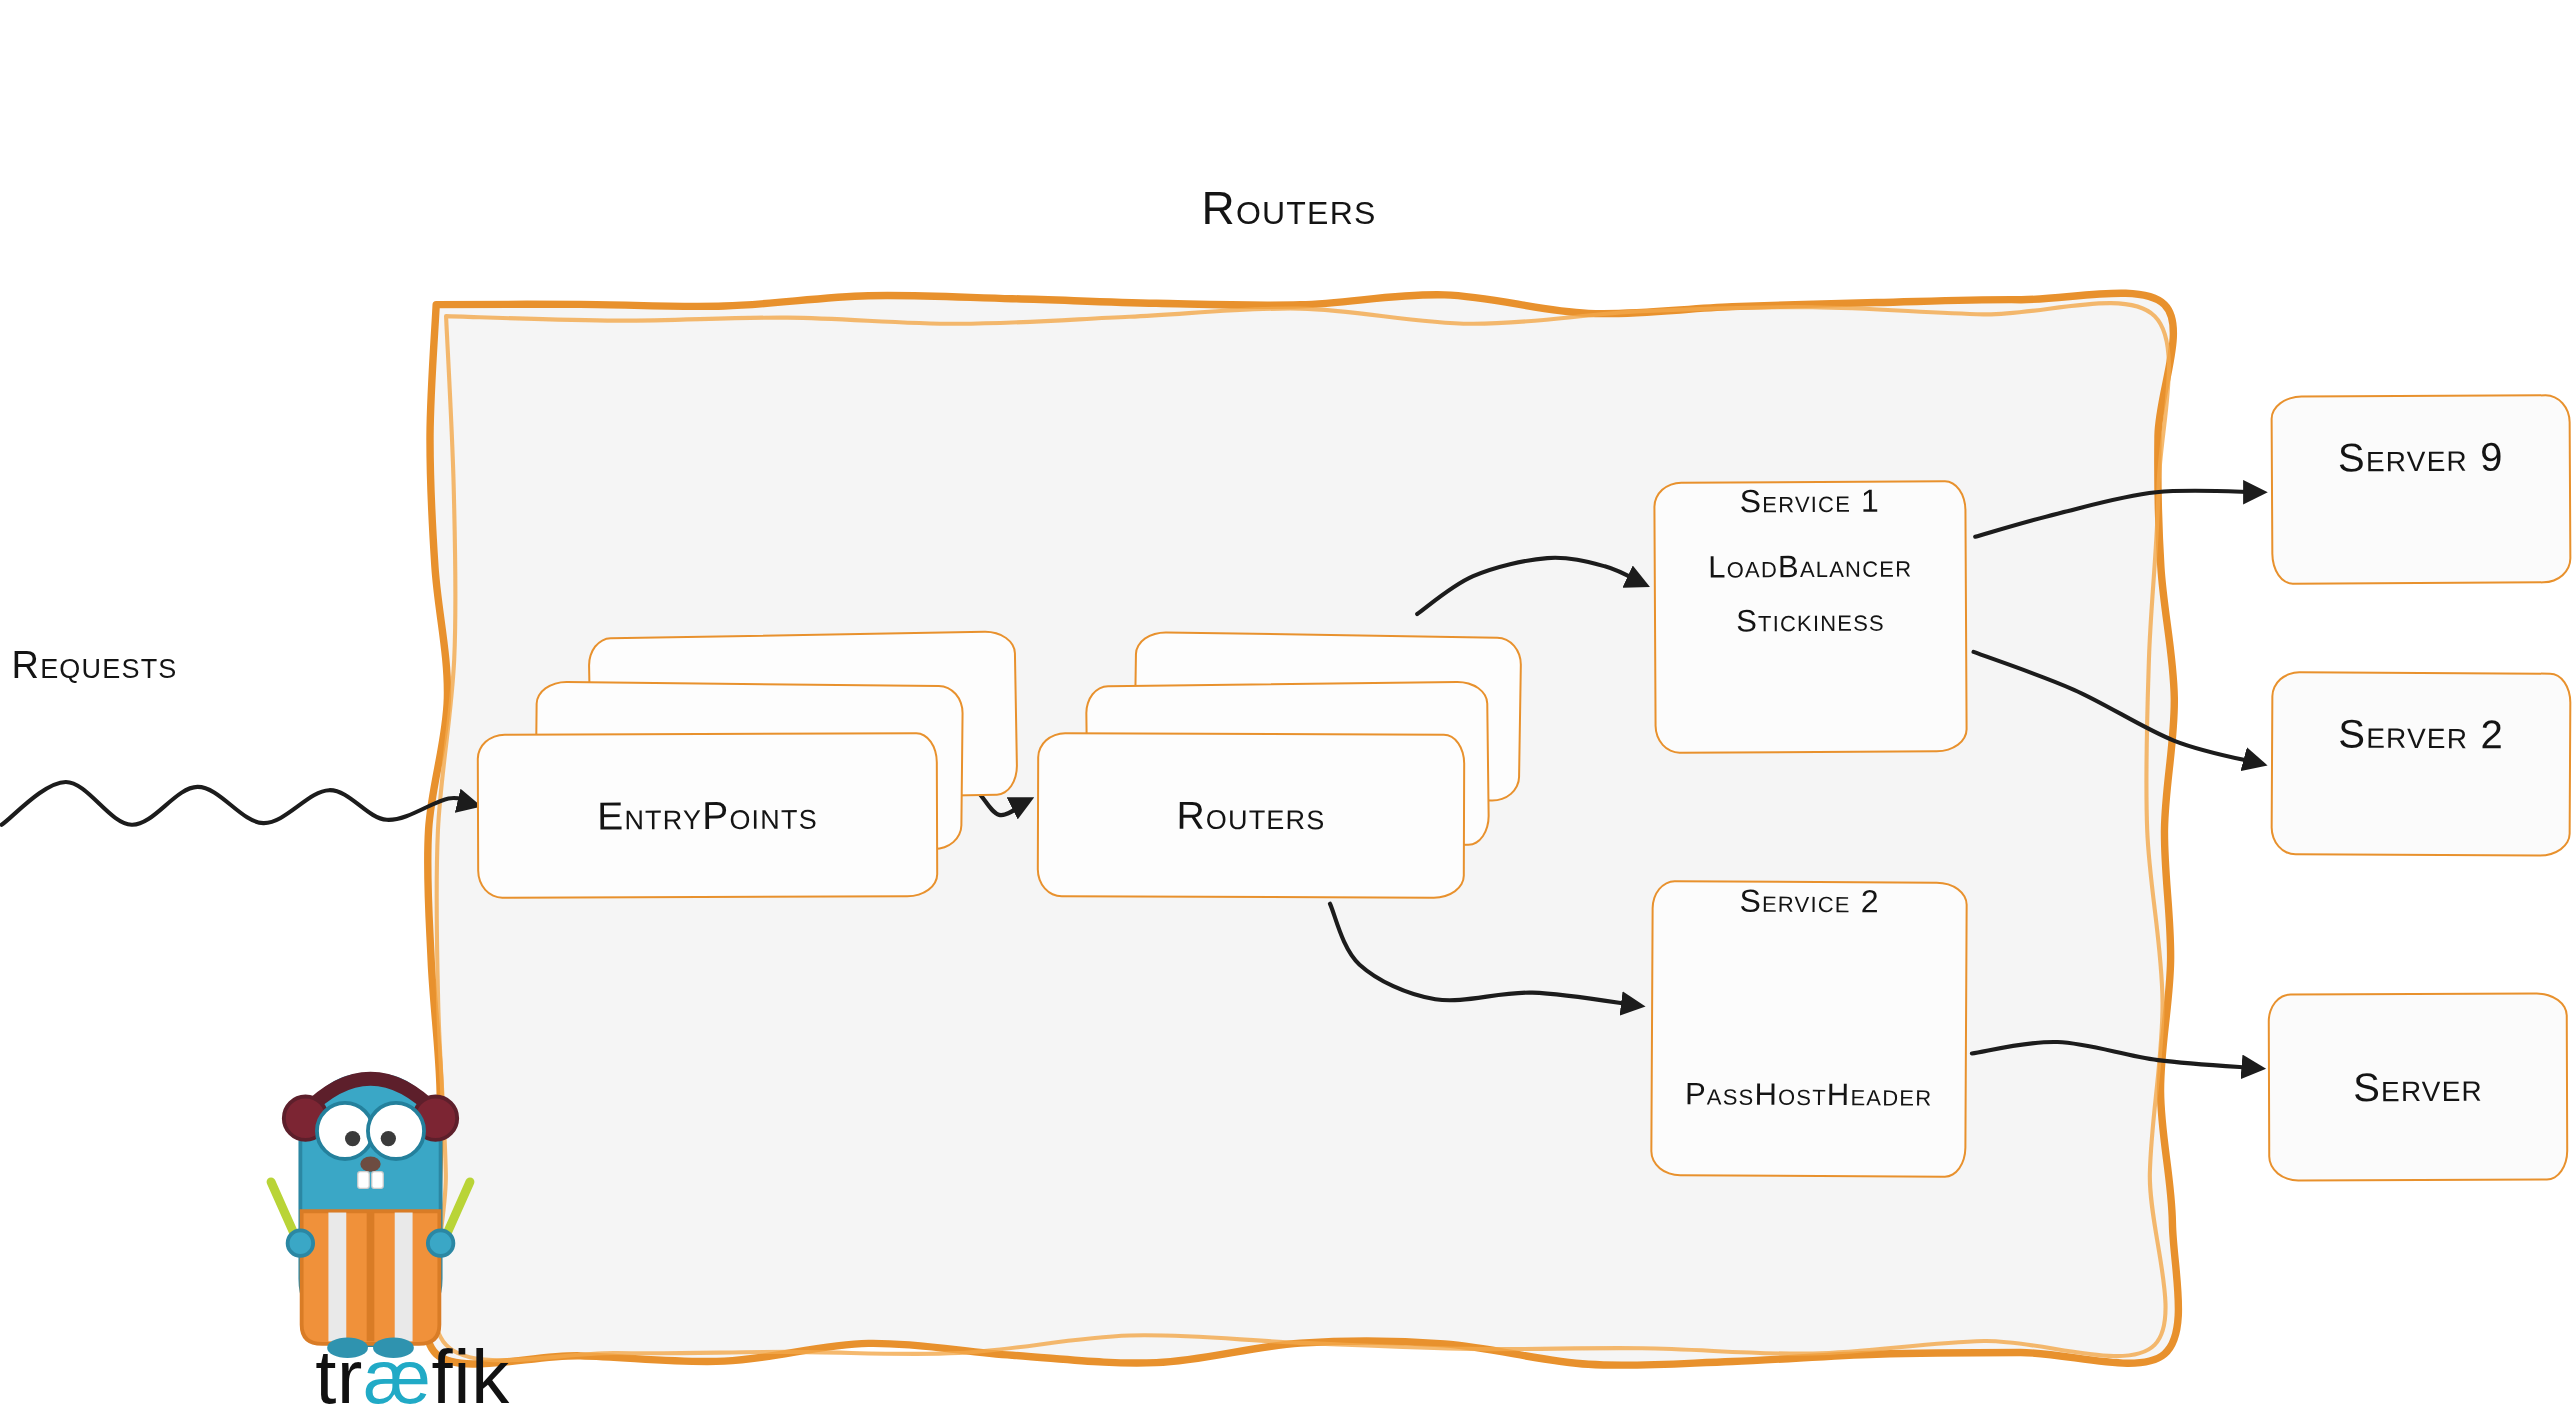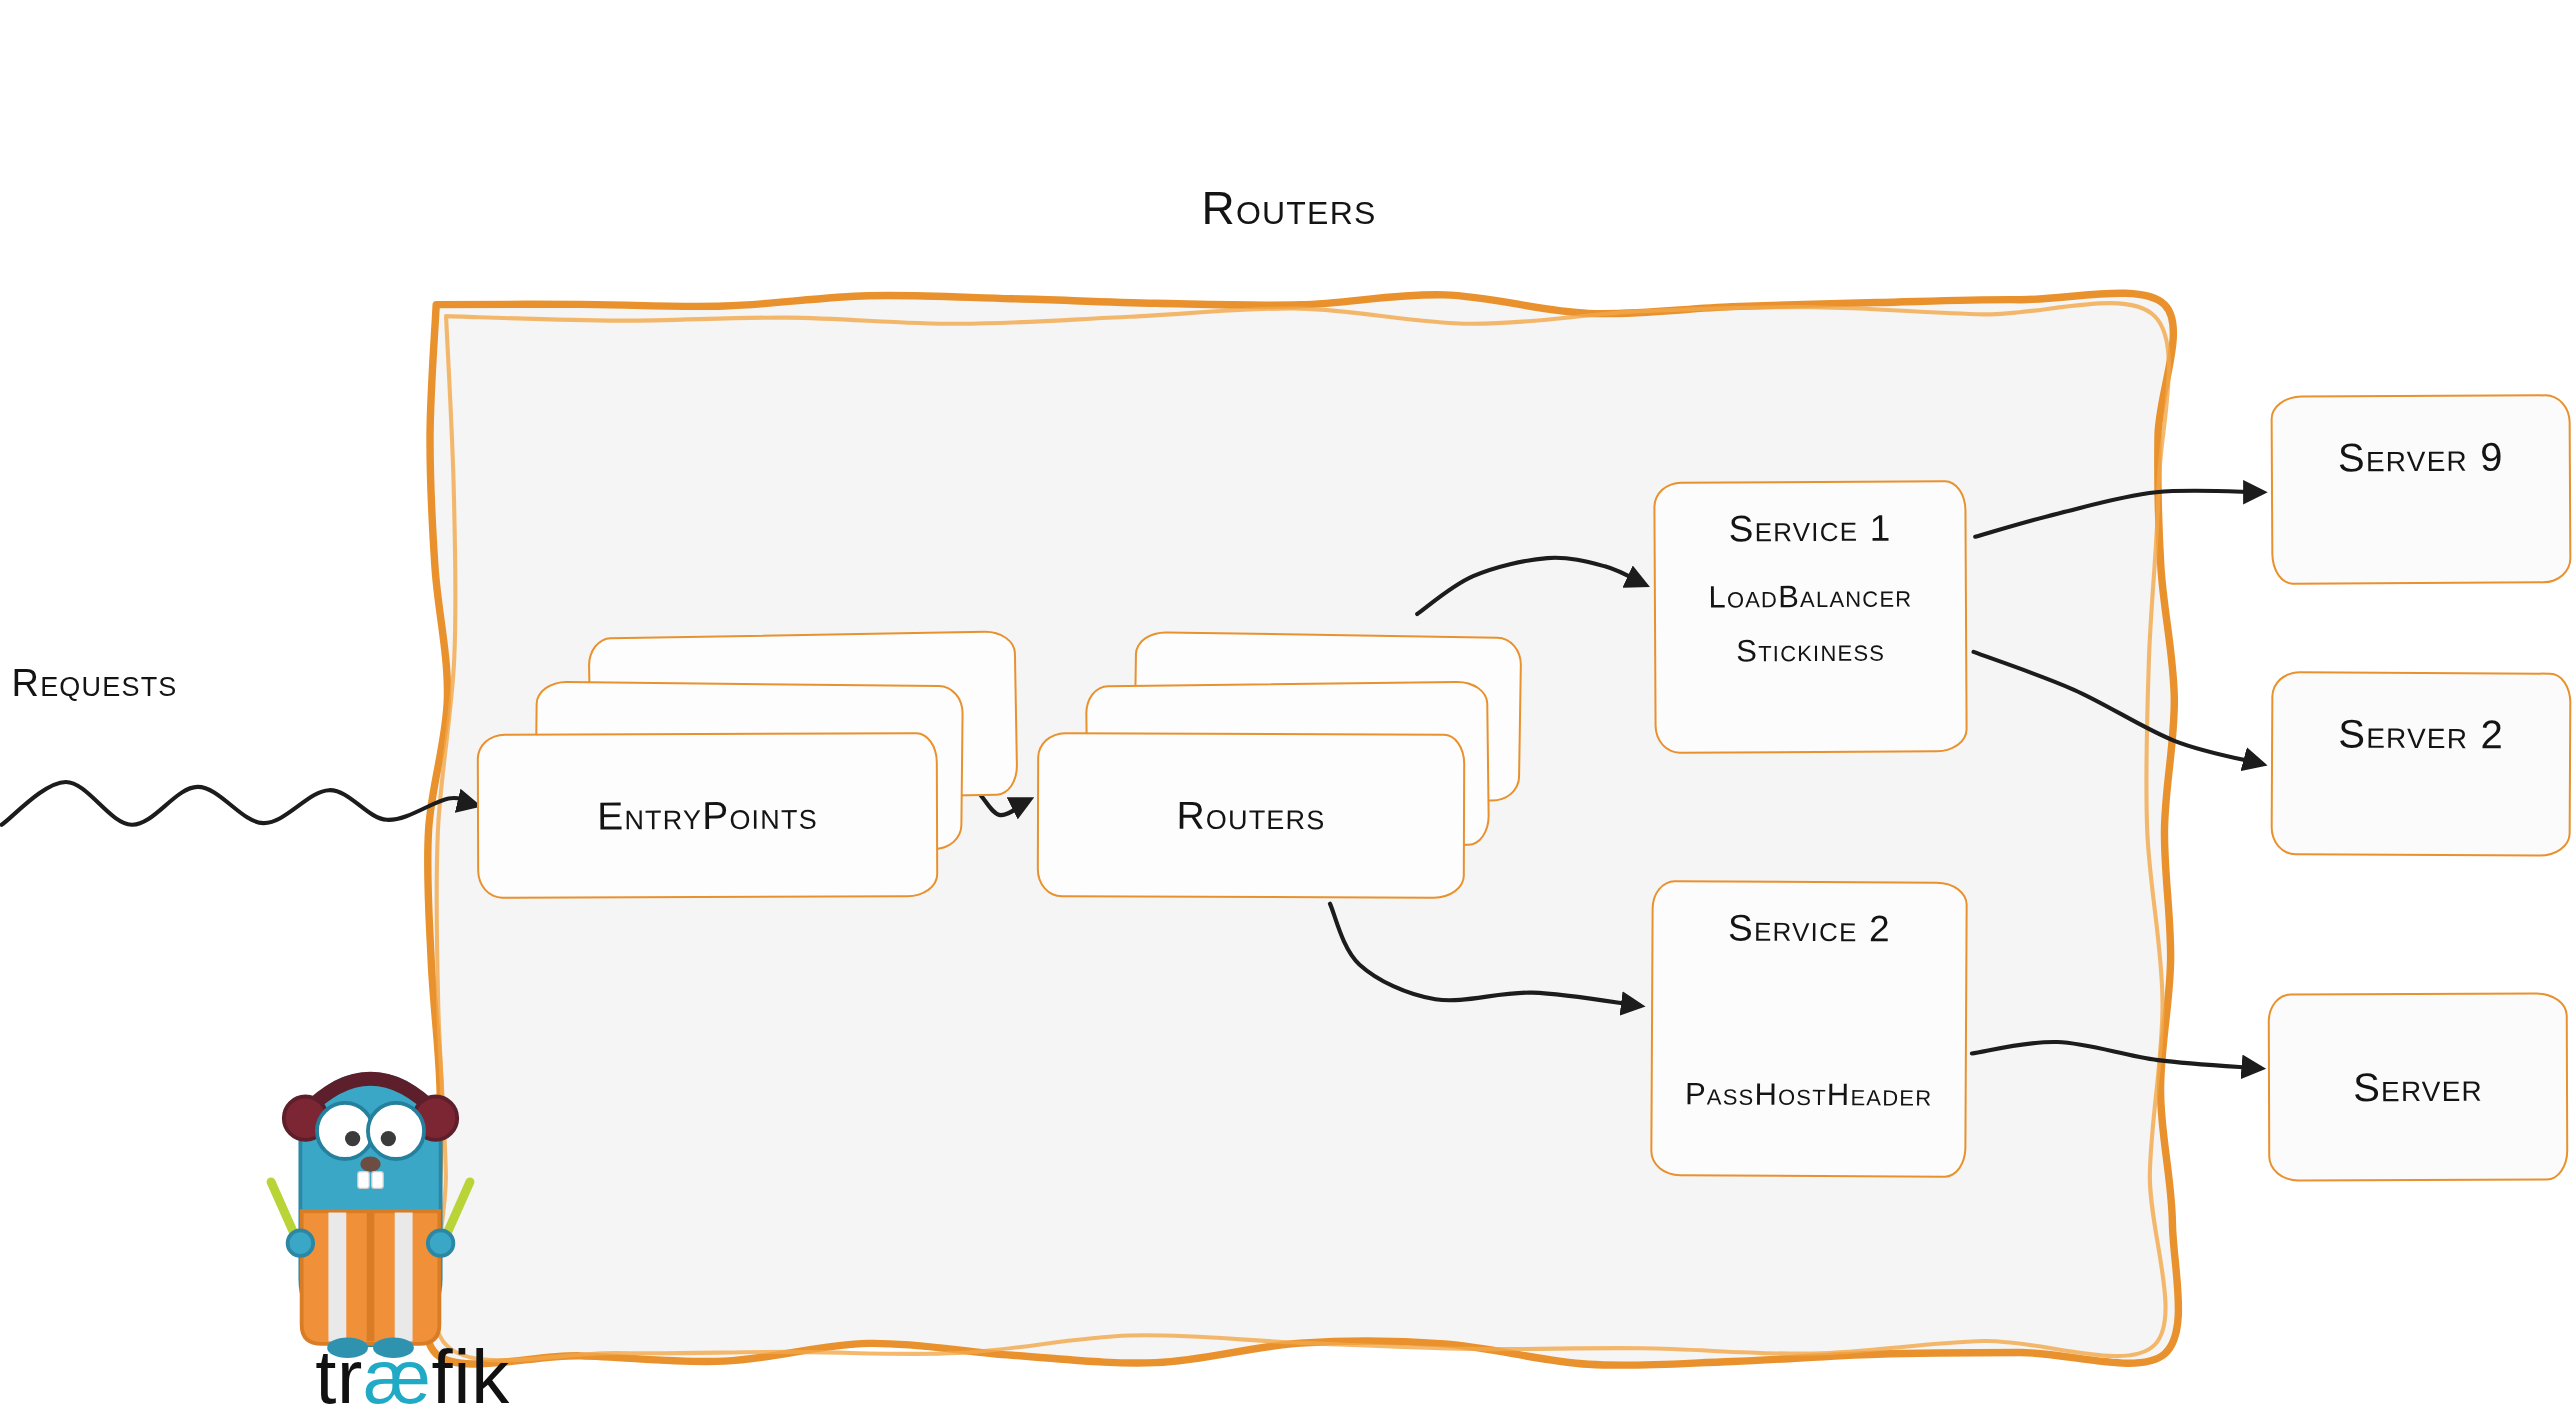--- a/index.html
+++ b/index.html
@@ -11,33 +11,33 @@
   }
   *{box-sizing:border-box;}
   body{margin:0;background:#ffffff;font-family:"Liberation Sans",sans-serif;color:#1b1b1b;}
   .stage{position:relative;width:2576px;height:1424px;overflow:hidden;background:#fff;border-radius:7px;}
   .layer{position:absolute;left:0;top:0;width:2576px;height:1424px;z-index:0;}
 
   
   .sc{font-variant:small-caps;letter-spacing:1.2px;color:#141414;}
   .diagram-title{position:absolute;left:1042px;top:181px;width:494px;text-align:center;
     font-size:46px;z-index:2;}
-  .requests-label{position:absolute;left:11.5px;top:662px;font-size:38px;z-index:2;}
+  .requests-label{position:absolute;left:11.5px;top:644px;font-size:38px;z-index:2;}
 
   
   .stack{position:absolute;z-index:2;}
   .card{position:absolute;background:#fdfdfd;border:2.9px solid var(--accent);}
   .card.front{display:flex;align-items:center;justify-content:center;font-size:39px;}
   .r-a{border-radius:28px 21.4px 31px 25px / 25px 30px 23px 28px;}
   .r-b{border-radius:23px 31px 21.4px 30px / 28px 23px 30px 25px;}
   .r-c{border-radius:31px 25px 28px 21.4px / 23px 28px 25px 31px;}
 
   .service-box{position:absolute;background:#fcfcfc;border:2.9px solid var(--accent);
     display:flex;flex-direction:column;align-items:center;z-index:2;}
-  .service-title{font-size:37px;margin-top:25px;}
+  .service-title{font-size:32px;}
   .service-line{font-size:31px;line-height:1.75;}
   .push-down{margin-top:auto;margin-bottom:53px;}
 
   .server-box{position:absolute;background:#fbfbfb;border:2.9px solid var(--accent);
     display:flex;align-items:center;justify-content:center;font-size:40px;z-index:2;}
   .server-box.text-high{align-items:flex-start;padding-top:38px;}
 
   
   #boundary{fill:var(--panel);stroke:var(--accent);stroke-width:9;stroke-linejoin:round;}
   #boundary2{fill:none;stroke:var(--accent2);stroke-width:5;opacity:.8;stroke-linejoin:round;}

